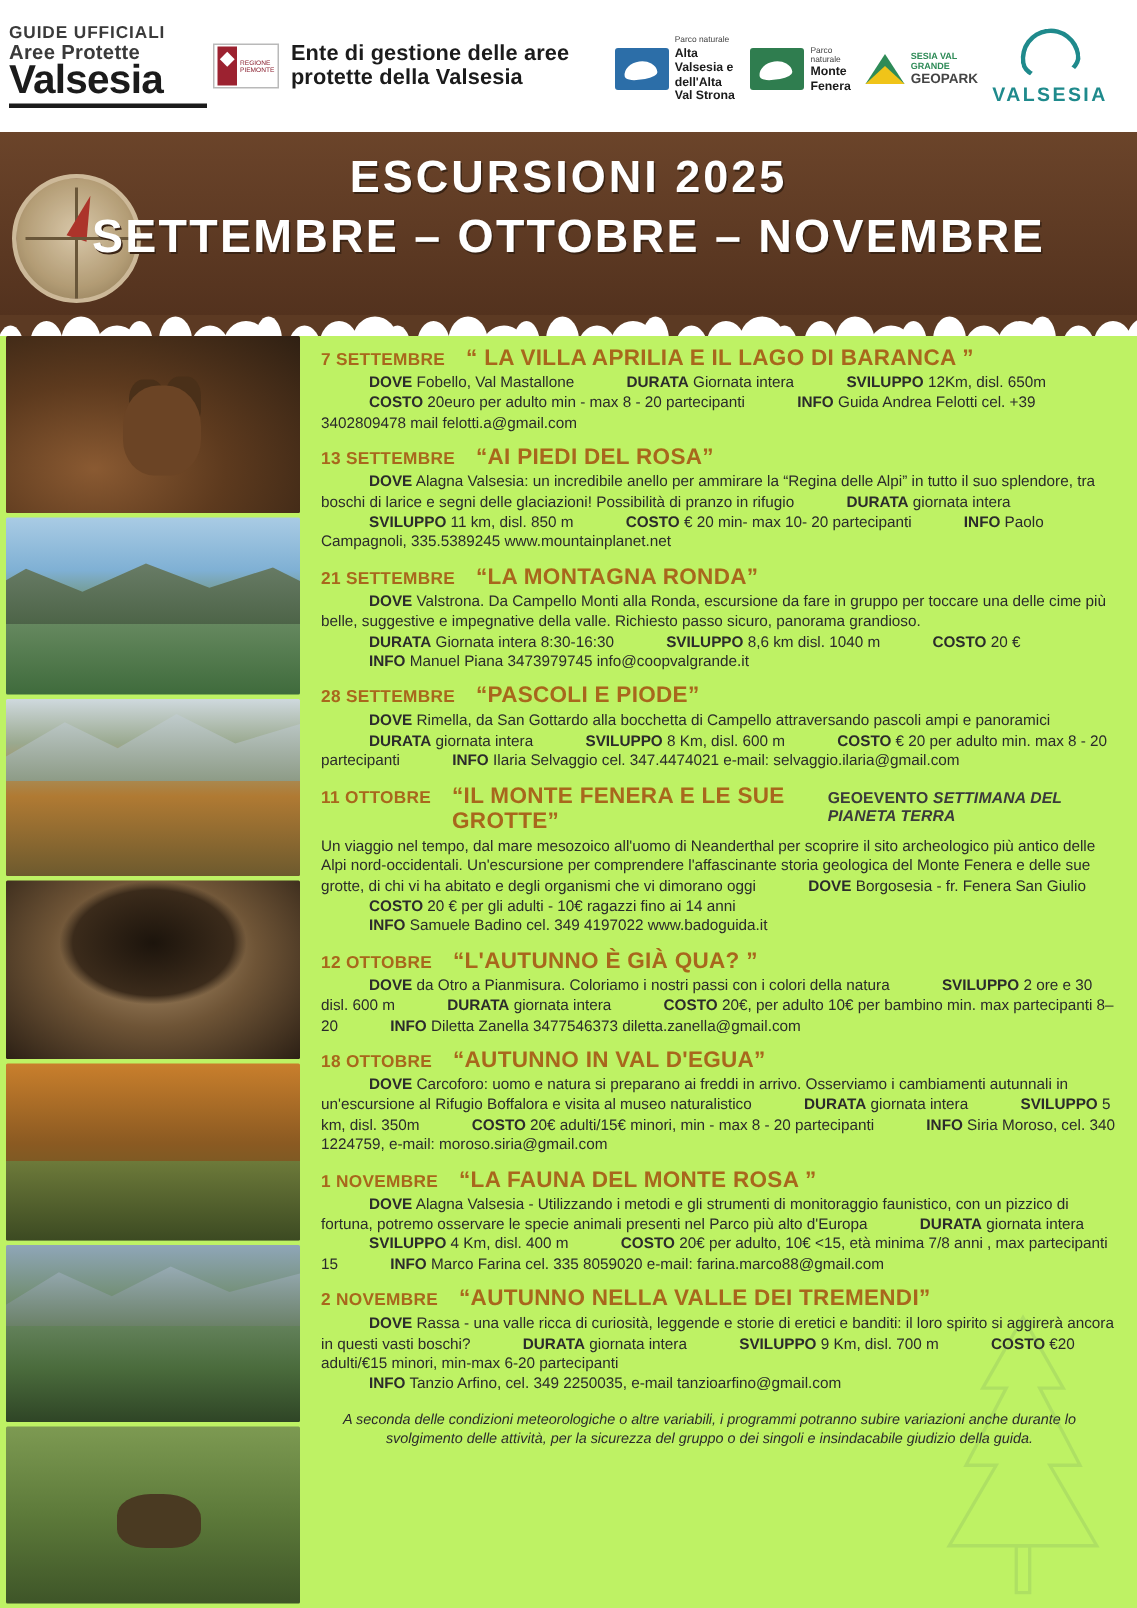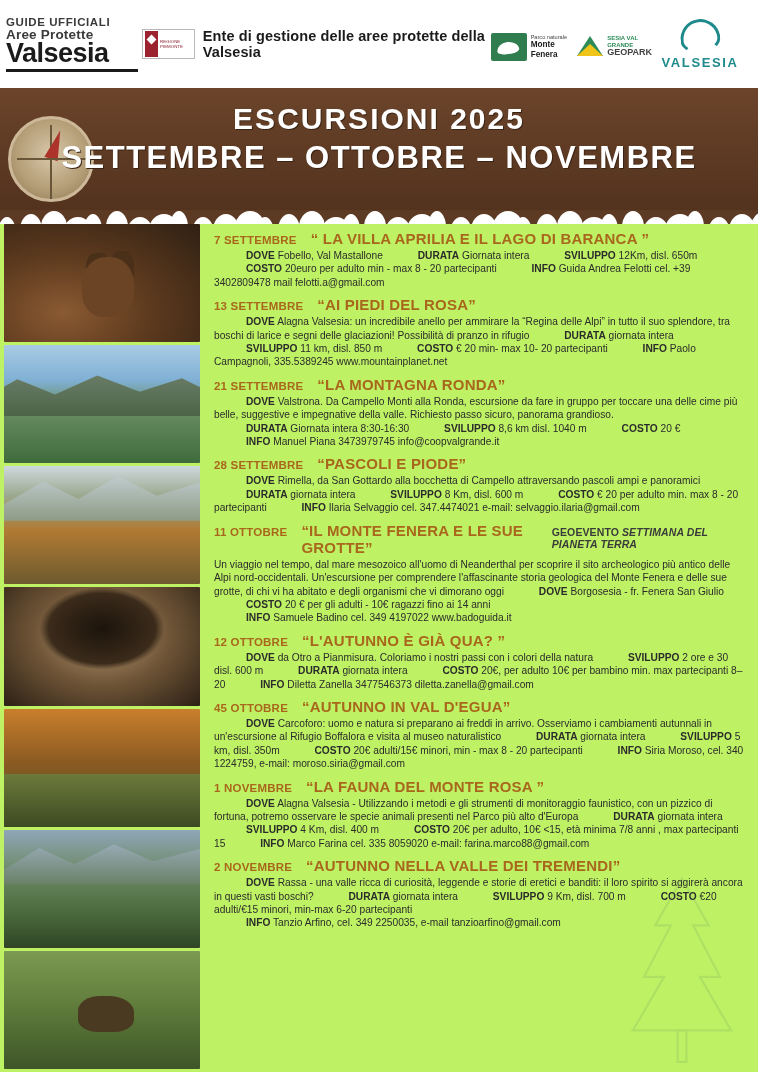--- a/index.html
+++ b/index.html
@@ -396,20 +396,27 @@
   <div class="header-mid">
     <div class="ente-row">
       <div class="regione-box">
         <div class="regione-mark"></div>
         <div>REGIONE PIEMONTE</div>
       </div>
       <div class="ente-title">Ente di gestione delle aree protette della Valsesia</div>
     </div>
 
     <div class="parks-row">
+      <div class="park">
+        <div class="badge"></div>
+        <div class="ptxt">
+          <div class="pa">Parco naturale</div>
+          <div class="pb">Alta Valsesia e dell'Alta Val Strona</div>
+        </div>
+      </div>
       <div class="park">
         <div class="badge green"></div>
         <div class="ptxt">
           <div class="pa">Parco naturale</div>
           <div class="pb">Monte Fenera</div>
         </div>
       </div>
       <div class="geopark">
         <div class="tri"></div>
         <div class="gtxt">
@@ -535,21 +542,21 @@
     <div class="entry">
       <div class="entry-head">
         <span class="entry-date">12 OTTOBRE</span>
         <span class="entry-title">“L'AUTUNNO È GIÀ QUA? ”</span>
       </div>
       <div class="entry-body"><b>DOVE</b> da Otro a Pianmisura. Coloriamo i nostri passi con i colori della natura <b>SVILUPPO</b> 2 ore e 30 disl. 600 m <b>DURATA</b> giornata intera <b>COSTO</b> 20€, per adulto 10€ per bambino min. max partecipanti 8–20 <b>INFO</b> Diletta Zanella 3477546373 diletta.zanella@gmail.com</div>
     </div>
 
     <div class="entry">
       <div class="entry-head">
-        <span class="entry-date">45 OTTOBRE</span>
+        <span class="entry-date">18 OTTOBRE</span>
         <span class="entry-title">“AUTUNNO IN VAL D'EGUA”</span>
       </div>
       <div class="entry-body"><b>DOVE</b> Carcoforo: uomo e natura si preparano ai freddi in arrivo. Osserviamo i cambiamenti autunnali in un'escursione al Rifugio Boffalora e visita al museo naturalistico <b>DURATA</b> giornata intera <b>SVILUPPO</b> 5 km, disl. 350m <b>COSTO</b> 20€ adulti/15€ minori, min - max 8 - 20 partecipanti <b>INFO</b> Siria Moroso, cel. 340 1224759, e-mail: moroso.siria@gmail.com</div>
     </div>
 
     <div class="entry">
       <div class="entry-head">
         <span class="entry-date">1 NOVEMBRE</span>
         <span class="entry-title">“LA FAUNA DEL MONTE ROSA ”</span>
       </div>
@@ -557,15 +564,16 @@
     </div>
 
     <div class="entry">
       <div class="entry-head">
         <span class="entry-date">2 NOVEMBRE</span>
         <span class="entry-title">“AUTUNNO NELLA VALLE DEI TREMENDI”</span>
       </div>
       <div class="entry-body"><b>DOVE</b> Rassa - una valle ricca di curiosità, leggende e storie di eretici e banditi: il loro spirito si aggirerà ancora in questi vasti boschi? <b>DURATA</b> giornata intera <b>SVILUPPO</b> 9 Km, disl. 700 m <b>COSTO</b> €20 adulti/€15 minori, min-max 6-20 partecipanti<br><b>INFO</b> Tanzio Arfino, cel. 349 2250035, e-mail tanzioarfino@gmail.com</div>
     </div>
 
+    <div class="footnote">A seconda delle condizioni meteorologiche o altre variabili, i programmi potranno subire variazioni anche durante lo svolgimento delle attività, per la sicurezza del gruppo o dei singoli e insindacabile giudizio della guida.</div>
 
   </div>
 </div>
 
 </body></html>

